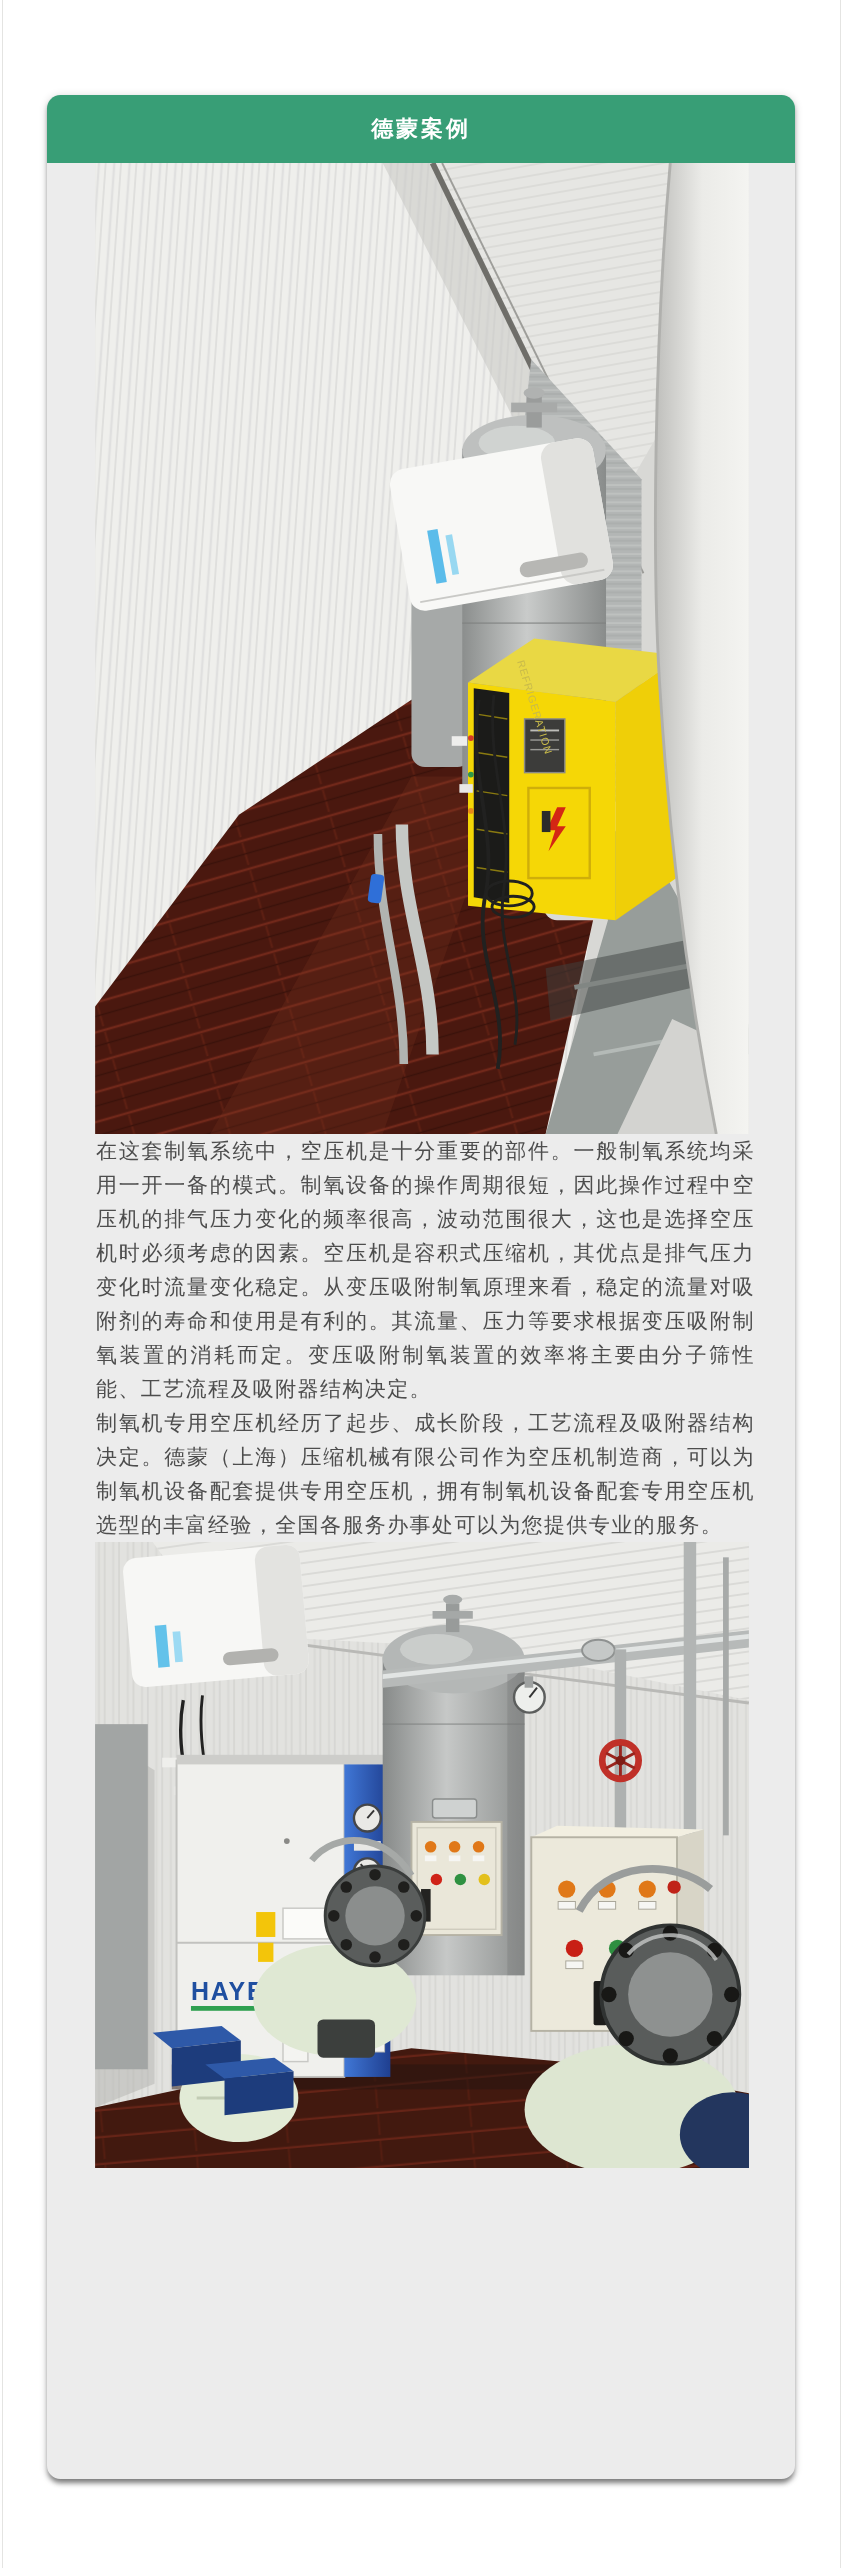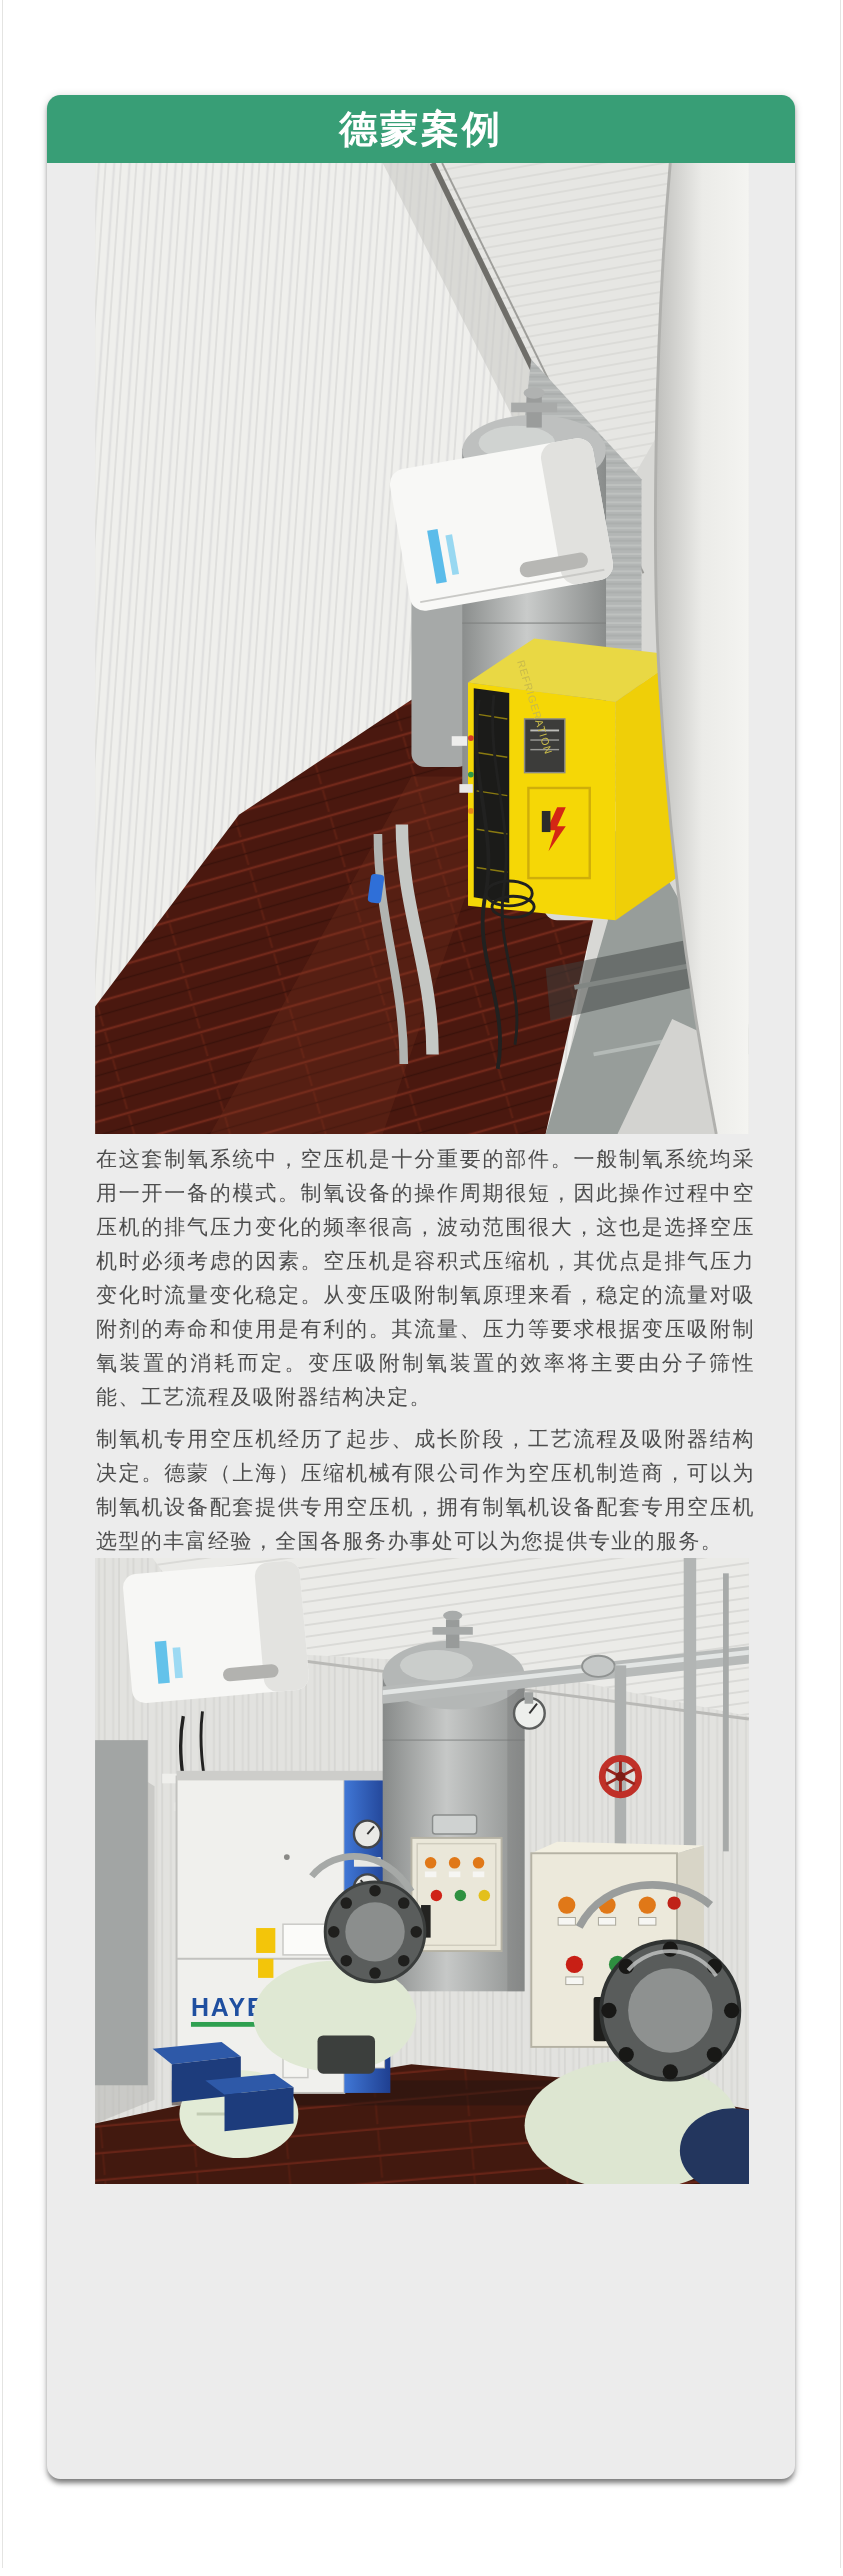--- a/index.html
+++ b/index.html
@@ -13,28 +13,28 @@
   .card{
     position:absolute;left:47px;top:95px;width:748px;height:2384px;
     background:#ececec;border-radius:13.4px;
     box-shadow:0 4.8px 5.8px -1px rgba(0,0,0,.45), 0 1.9px 8.6px rgba(0,0,0,.16);
   }
   .banner{
     height:68px;background:#389e76;border-radius:13.4px 13.4px 0 0;
     display:flex;align-items:center;justify-content:center;
   }
   .banner-title{
-    color:#ffffff;font-size:38px;font-weight:bold;letter-spacing:2.9px;line-height:1;
+    color:#ffffff;font-size:22px;font-weight:bold;letter-spacing:2.9px;line-height:1;
   }
   figure.photo{margin:0 0 0 48px;width:654px;display:block;overflow:hidden;}
   figure.photo svg{display:block;}
   .photo1{margin-top:76px;height:971px;}
   .photo2{margin-top:48px;height:626px;}
   p.para{
-    width:659px;margin:8px 40px 0 49px;
+    width:659px;margin:0 40px 0 49px;
     font-size:21px;line-height:34px;letter-spacing:1.4px;
     color:#4d4d4d;text-align:justify;text-justify:inter-ideograph;
   }
   .para1{margin-top:53px;}
   .para2{margin-top:35px;}
 </style>
 </head>
 <body>
 
 <div class="page-edge left"></div>

